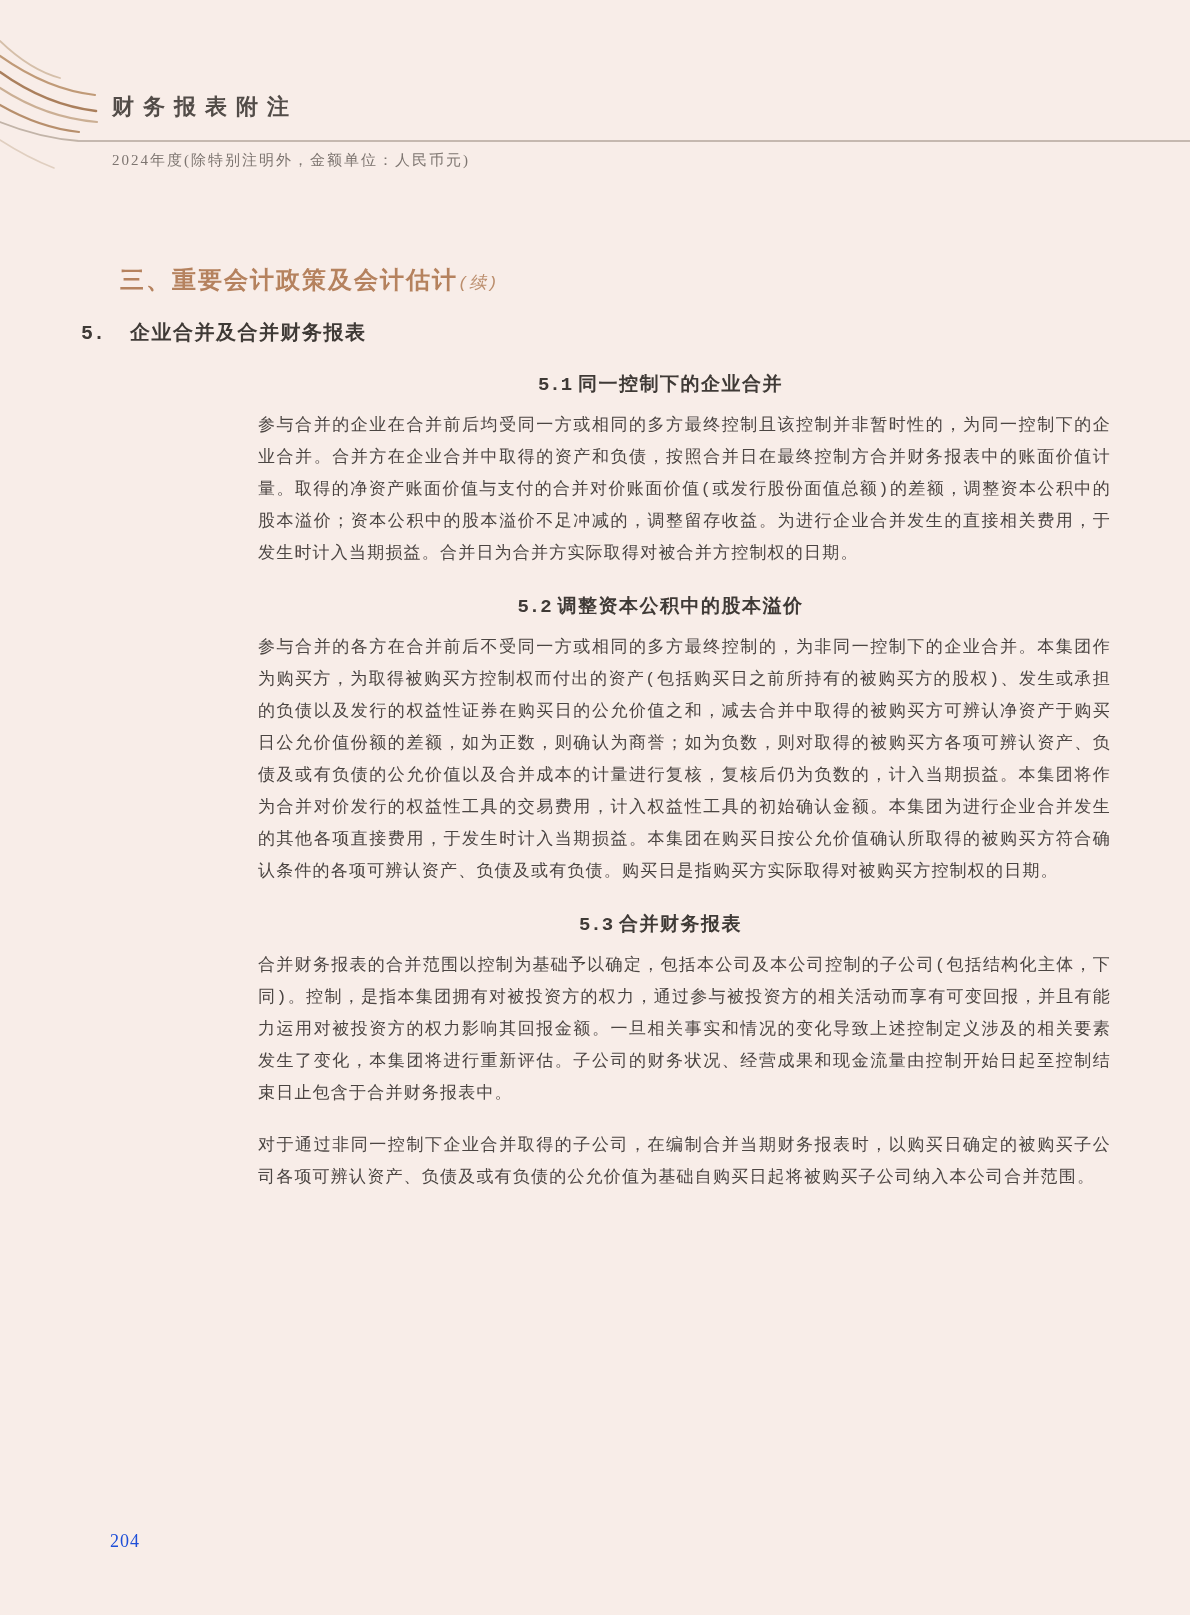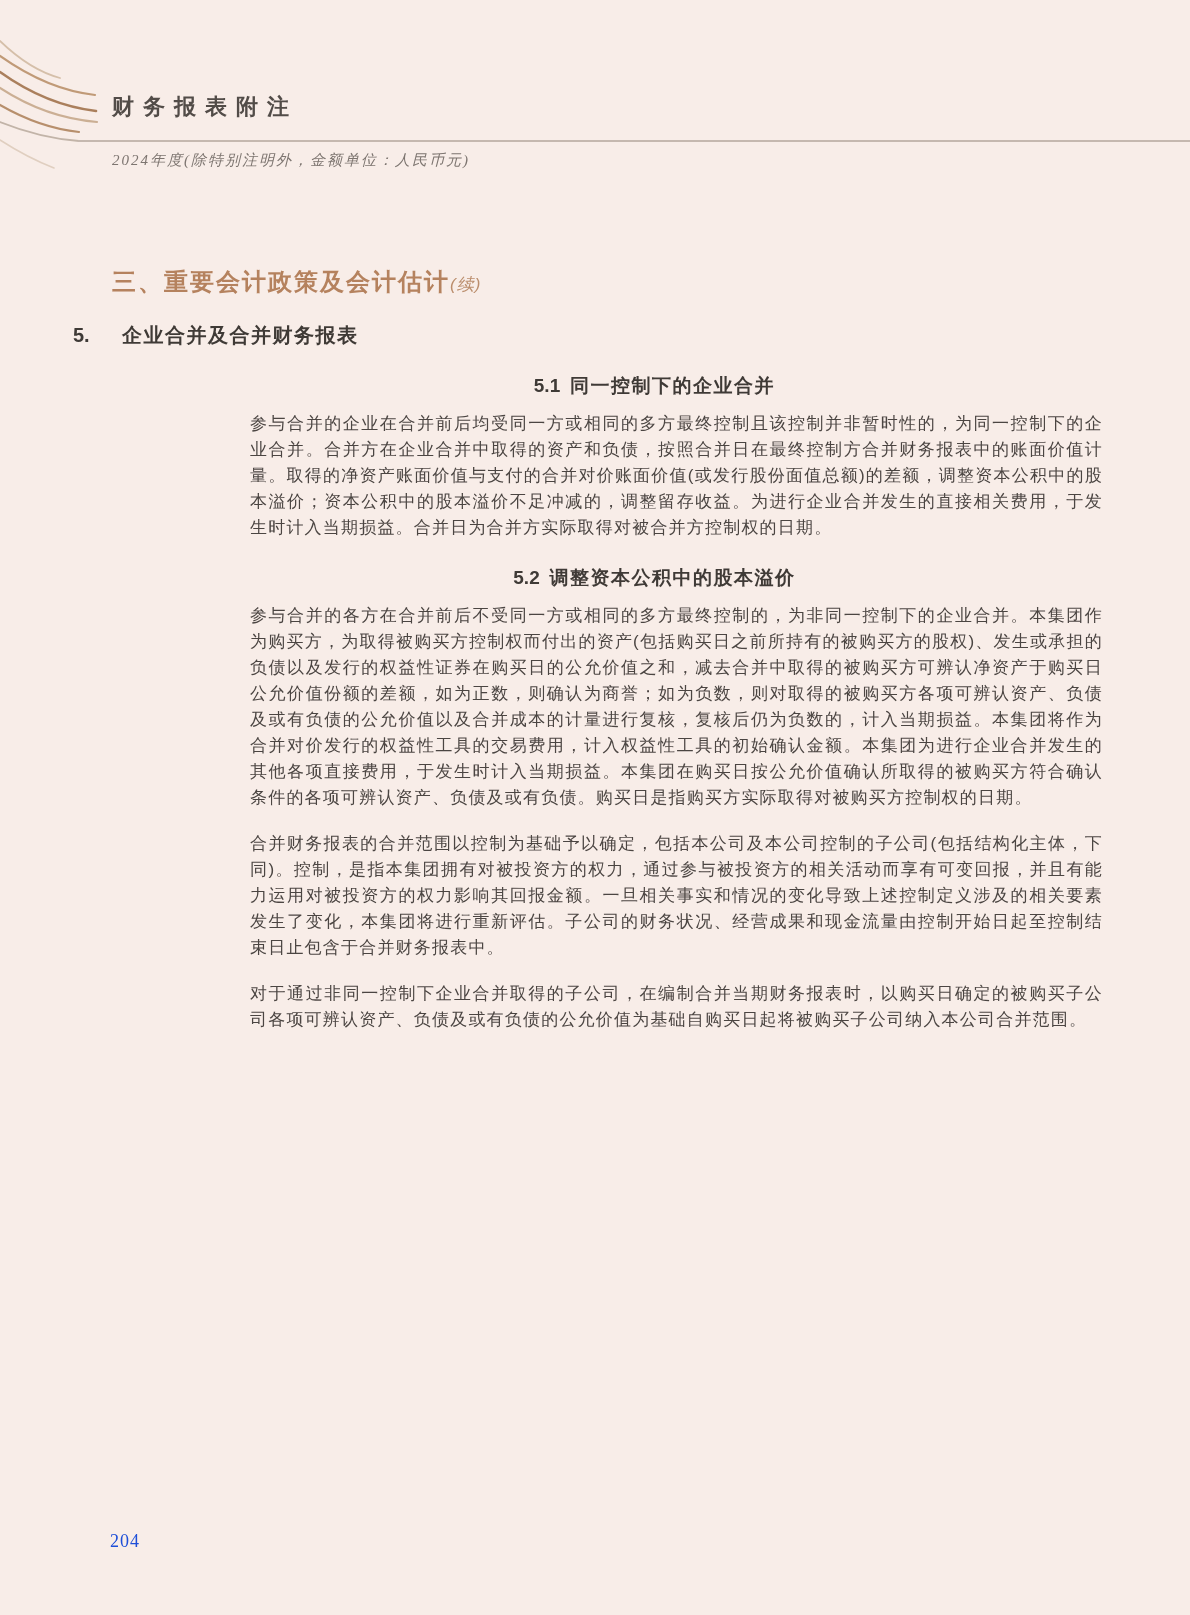--- a/index.html
+++ b/index.html
@@ -21,24 +21,24 @@
   }
   .doc-title{
     position:absolute;left:112px;top:92px;
     font-family:"Liberation Serif","DejaVu Serif",serif;
     font-weight:bold;font-size:22px;letter-spacing:9px;
     color:#524c48;
   }
   .doc-subtitle{
     position:absolute;left:112px;top:151px;
     font-family:"Liberation Serif","DejaVu Serif",serif;
-    font-style:italic;font-size:15px;letter-spacing:2px;
+    font-size:15px;letter-spacing:2px;
     color:#7d7570;
   }
-  .content{position:absolute;left:0;top:266px;width:1094px;}
+  .content{position:absolute;left:8px;top:266px;width:1094px;font-family:Liberation Mono, monospace;}
   .section-heading{
     padding-left:112px;
     font-size:24px;font-weight:bold;letter-spacing:2px;
     color:#b5825e;
     line-height:32px;
   }
   .section-heading .continued{
     font-size:17px;font-weight:400;font-style:italic;letter-spacing:1px;
     color:#bb8e6d;
   }
@@ -49,21 +49,21 @@
   }
   .topic-heading .num{display:inline-block;width:49px;letter-spacing:0;}
   .sub-heading{
     margin-top:24px;padding-left:205px;
     font-size:19px;font-weight:bold;letter-spacing:1.5px;
     color:#3f3a36;line-height:26px;text-align:center;
   }
   .sub-heading .num{display:inline-block;width:46px;letter-spacing:0;}
   .para{
     margin:12px 0 0 250px;width:853px;
-    font-size:17px;line-height:26px;letter-spacing:1.2px;
+    font-size:17px;line-height:32px;letter-spacing:1.2px;
     text-align:justify;text-justify:inter-ideograph;
     color:#4b4542;
   }
   .para + .para{margin-top:20px;}
   .page-number{
     position:absolute;left:110px;top:1531px;
     font-family:"Liberation Serif","DejaVu Serif",serif;
     font-size:18px;letter-spacing:1px;
     color:#1d4ed8;
   }
@@ -101,20 +101,23 @@
     <div class="sub-heading">
       <span class="num">5.1</span><span>同一控制下的企业合并</span>
     </div>
     <p class="para">参与合并的企业在合并前后均受同一方或相同的多方最终控制且该控制并非暂时性的，为同一控制下的企业合并。合并方在企业合并中取得的资产和负债，按照合并日在最终控制方合并财务报表中的账面价值计量。取得的净资产账面价值与支付的合并对价账面价值(或发行股份面值总额)的差额，调整资本公积中的股本溢价；资本公积中的股本溢价不足冲减的，调整留存收益。为进行企业合并发生的直接相关费用，于发生时计入当期损益。合并日为合并方实际取得对被合并方控制权的日期。</p>
 
     <div class="sub-heading">
       <span class="num">5.2</span><span>调整资本公积中的股本溢价</span>
     </div>
     <p class="para">参与合并的各方在合并前后不受同一方或相同的多方最终控制的，为非同一控制下的企业合并。本集团作为购买方，为取得被购买方控制权而付出的资产(包括购买日之前所持有的被购买方的股权)、发生或承担的负债以及发行的权益性证券在购买日的公允价值之和，减去合并中取得的被购买方可辨认净资产于购买日公允价值份额的差额，如为正数，则确认为商誉；如为负数，则对取得的被购买方各项可辨认资产、负债及或有负债的公允价值以及合并成本的计量进行复核，复核后仍为负数的，计入当期损益。本集团将作为合并对价发行的权益性工具的交易费用，计入权益性工具的初始确认金额。本集团为进行企业合并发生的其他各项直接费用，于发生时计入当期损益。本集团在购买日按公允价值确认所取得的被购买方符合确认条件的各项可辨认资产、负债及或有负债。购买日是指购买方实际取得对被购买方控制权的日期。</p>
 
+    <div class="sub-heading">
+      <span class="num">5.3</span><span>合并财务报表</span>
+    </div>
     <p class="para">合并财务报表的合并范围以控制为基础予以确定，包括本公司及本公司控制的子公司(包括结构化主体，下同)。控制，是指本集团拥有对被投资方的权力，通过参与被投资方的相关活动而享有可变回报，并且有能力运用对被投资方的权力影响其回报金额。一旦相关事实和情况的变化导致上述控制定义涉及的相关要素发生了变化，本集团将进行重新评估。子公司的财务状况、经营成果和现金流量由控制开始日起至控制结束日止包含于合并财务报表中。</p>
     <p class="para">对于通过非同一控制下企业合并取得的子公司，在编制合并当期财务报表时，以购买日确定的被购买子公司各项可辨认资产、负债及或有负债的公允价值为基础自购买日起将被购买子公司纳入本公司合并范围。</p>
 
   </div>
 
   <div class="page-number">204</div>
 
 </div>
 
 </body></html>

